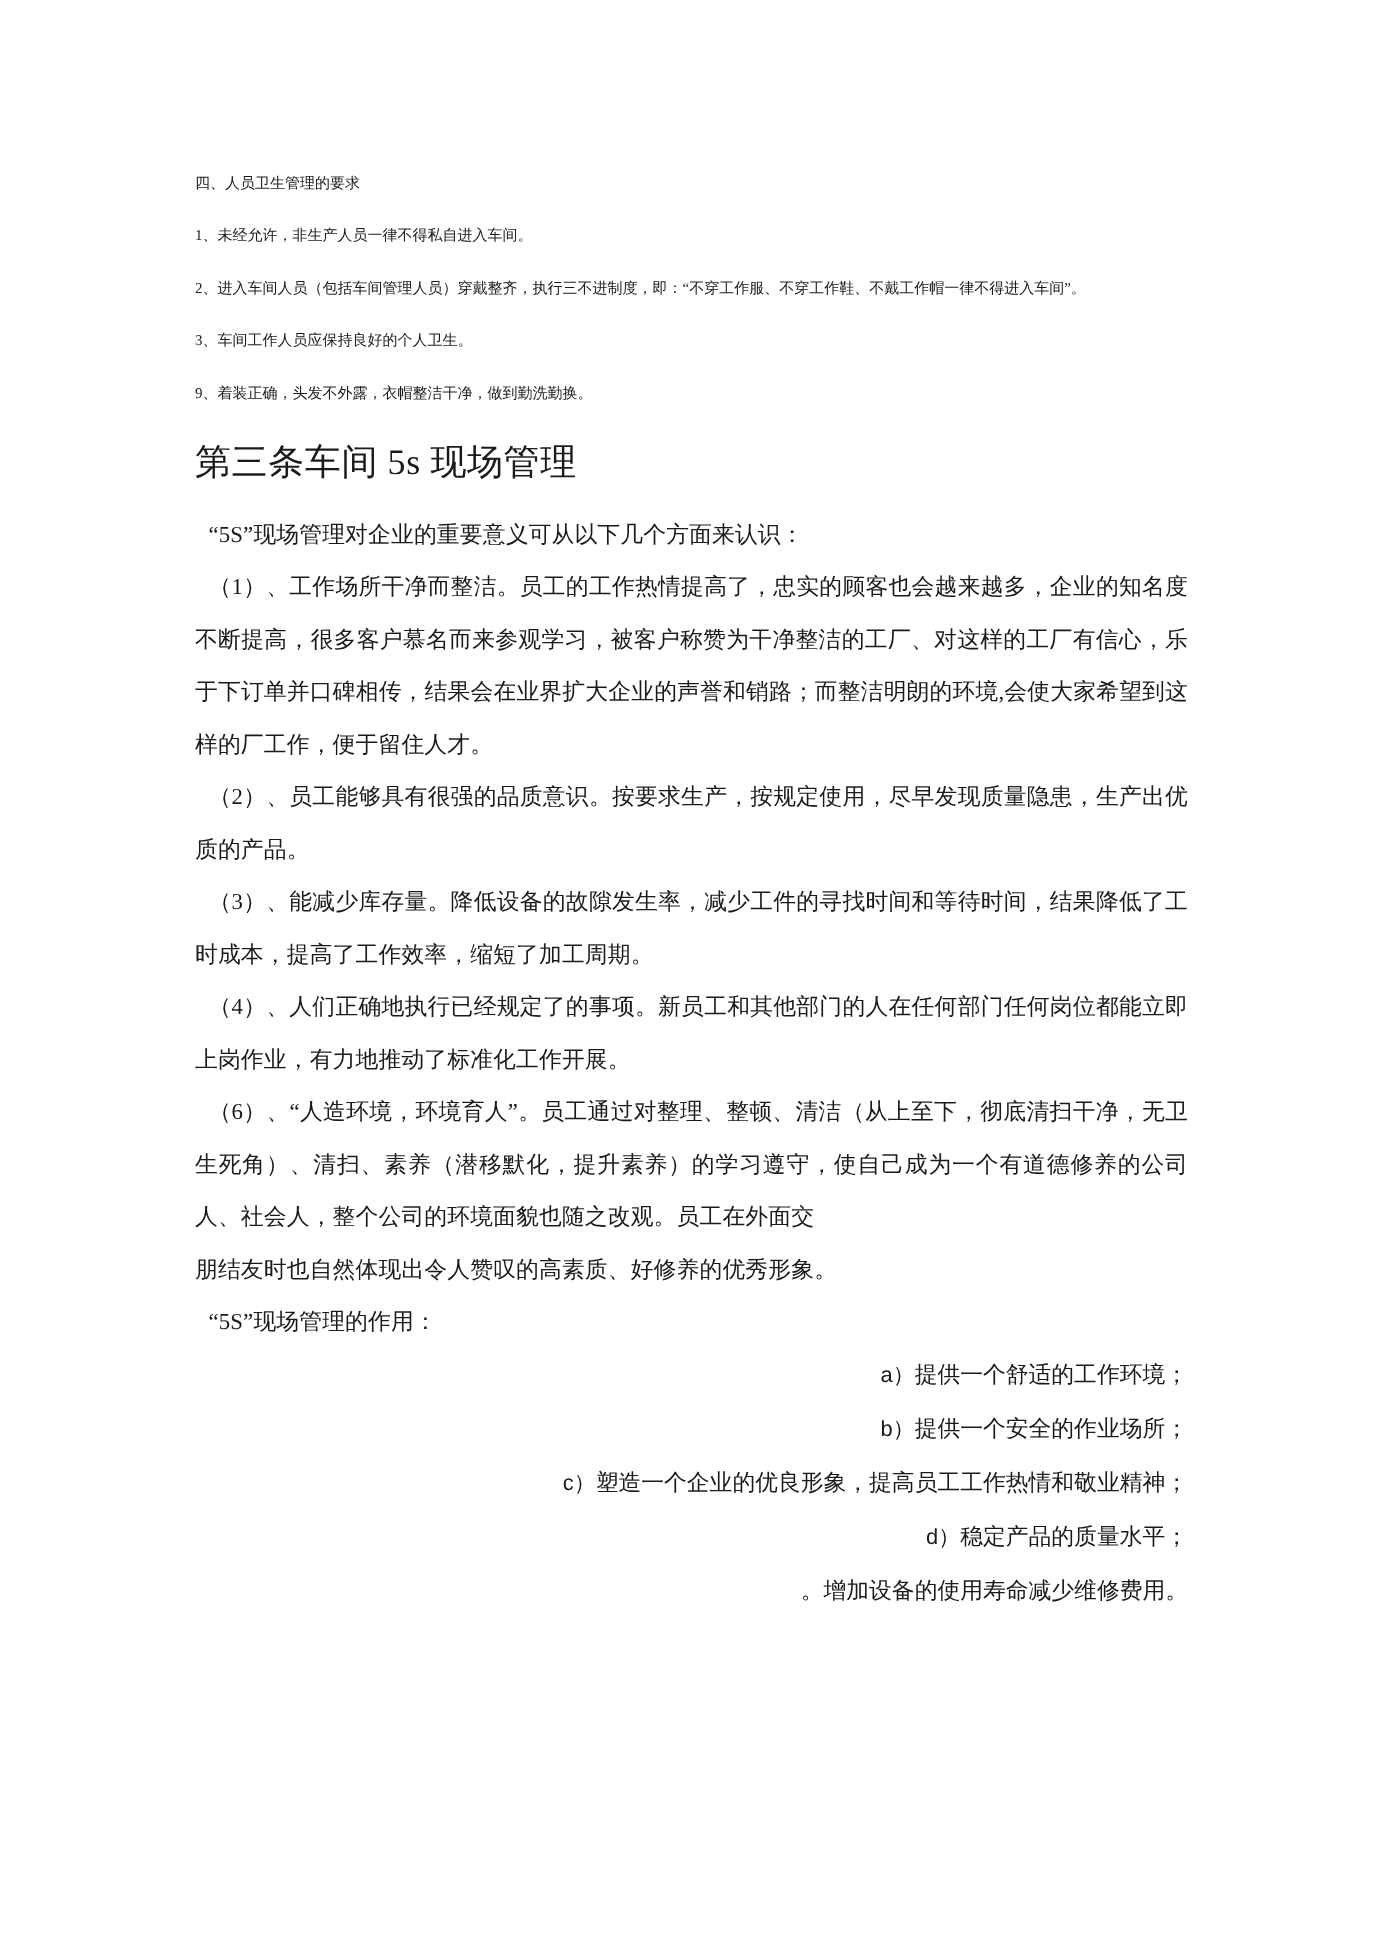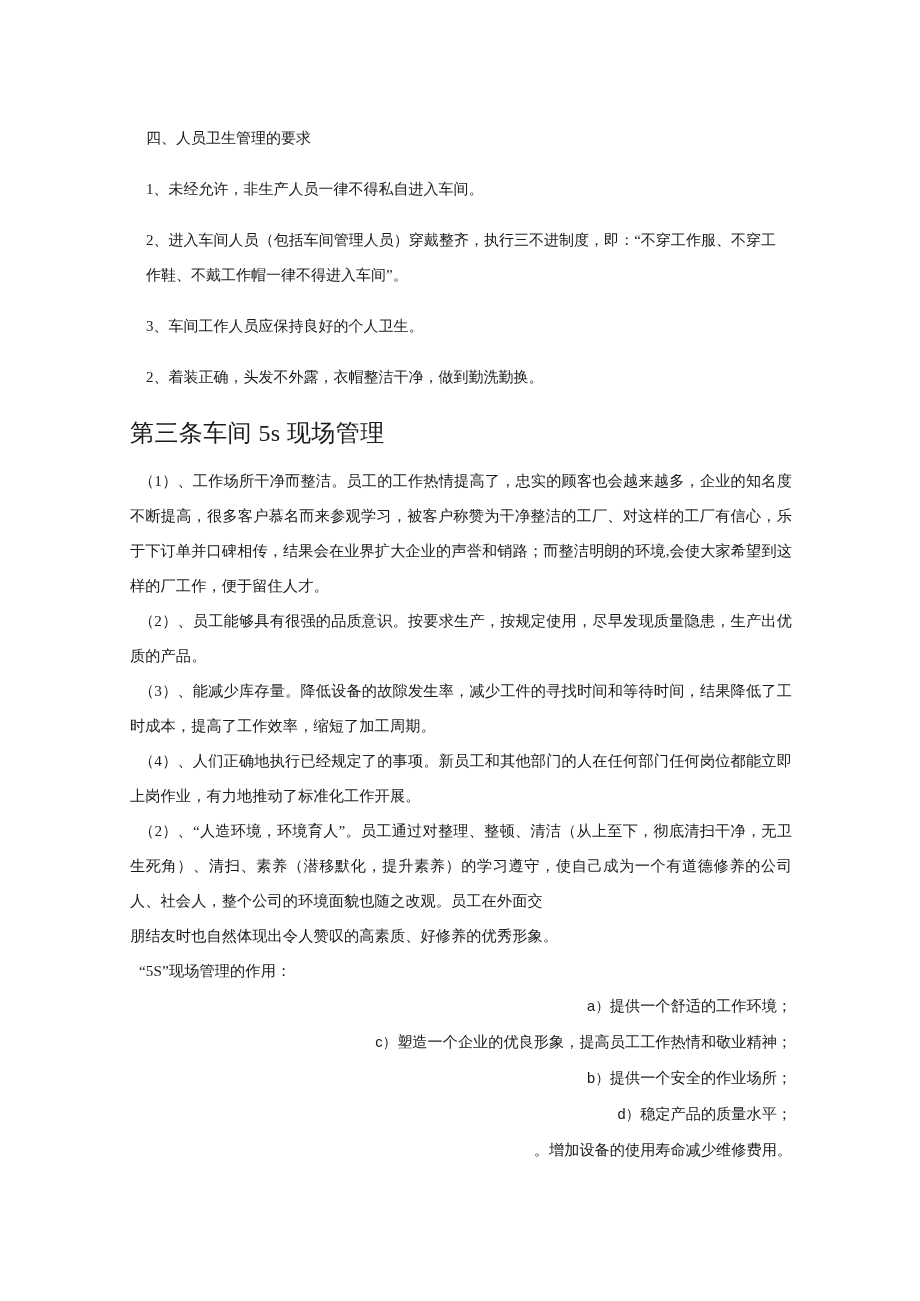--- a/index.html
+++ b/index.html
@@ -43,23 +43,23 @@
   .para.indent {
     text-indent: 9px;
   }
   .para.tight {
     text-align: left;
     font-family: Liberation Serif, serif;
   }
 
   
   .list-line {
-    font-size: 15px;
+    font-size: 10px;
     line-height: 35px;
-    margin: 16px;
+    margin: 0;
     text-align: justify;
     text-justify: inter-ideograph;
     word-break: break-all;
   }
 
   
   .heading {
     font-size: 24px;
     line-height: 44px;
     margin: 7px 0 8px 0;
@@ -84,37 +84,38 @@
 <body>
 
 <div class="page">
   <div class="content">
 
     <p class="list-line">四、人员卫生管理的要求</p>
 
     <p class="list-line">1、未经允许，非生产人员一律不得私自进入车间。</p>
     <p class="list-line">2、进入车间人员（包括车间管理人员）穿戴整齐，执行三不进制度，即：“不穿工作服、不穿工作鞋、不戴工作帽一律不得进入车间”。</p>
     <p class="list-line">3、车间工作人员应保持良好的个人卫生。</p>
-    <p class="list-line">2、着装正确，头发不外露，衣帽整洁干净，做到勤洗勤换。</p>
+    <p class="list-line">9、着装正确，头发不外露，衣帽整洁干净，做到勤洗勤换。</p>
 
     <h1 class="heading">第三条车间 5s 现场管理</h1>
 
 
+    <p class="para indent">“5S”现场管理对企业的重要意义可从以下几个方面来认识：</p>
 
     <p class="para indent">（1）、工作场所干净而整洁。员工的工作热情提高了，忠实的顾客也会越来越多，企业的知名度不断提高，很多客户慕名而来参观学习，被客户称赞为干净整洁的工厂、对这样的工厂有信心，乐于下订单并口碑相传，结果会在业界扩大企业的声誉和销路；而整洁明朗的环境,会使大家希望到这样的厂工作，便于留住人才。</p>
     <p class="para indent">（2）、员工能够具有很强的品质意识。按要求生产，按规定使用，尽早发现质量隐患，生产出优质的产品。</p>
     <p class="para indent">（3）、能减少库存量。降低设备的故隙发生率，减少工件的寻找时间和等待时间，结果降低了工时成本，提高了工作效率，缩短了加工周期。</p>
     <p class="para indent">（4）、人们正确地执行已经规定了的事项。新员工和其他部门的人在任何部门任何岗位都能立即上岗作业，有力地推动了标准化工作开展。</p>
 
-    <p class="para indent">（2）、“人造环境，环境育人”。员工通过对整理、整顿、清洁（从上至下，彻底清扫干净，无卫生死角）、清扫、素养（潜移默化，提升素养）的学习遵守，使自己成为一个有道德修养的公司人、社会人，整个公司的环境面貌也随之改观。员工在外面交</p>
+    <p class="para indent">（6）、“人造环境，环境育人”。员工通过对整理、整顿、清洁（从上至下，彻底清扫干净，无卫生死角）、清扫、素养（潜移默化，提升素养）的学习遵守，使自己成为一个有道德修养的公司人、社会人，整个公司的环境面貌也随之改观。员工在外面交</p>
     <p class="para tight">朋结友时也自然体现出令人赞叹的高素质、好修养的优秀形象。</p>
 
     <p class="para indent">“5S”现场管理的作用：</p>
 
     <p class="alpha-line"><span class="alpha-mark">a）</span><span>提供一个舒适的工作环境；</span></p>
+    <p class="alpha-line"><span class="alpha-mark">b）</span><span>提供一个安全的作业场所；</span></p>
     <p class="alpha-line"><span class="alpha-mark">c）</span><span>塑造一个企业的优良形象，提高员工工作热情和敬业精神；</span></p>
-    <p class="alpha-line"><span class="alpha-mark">b）</span><span>提供一个安全的作业场所；</span></p>
     <p class="alpha-line"><span class="alpha-mark">d）</span><span>稳定产品的质量水平；</span></p>
 
     <p class="alpha-line">。增加设备的使用寿命减少维修费用。</p>
 
   </div>
 </div>
 
 </body></html>

